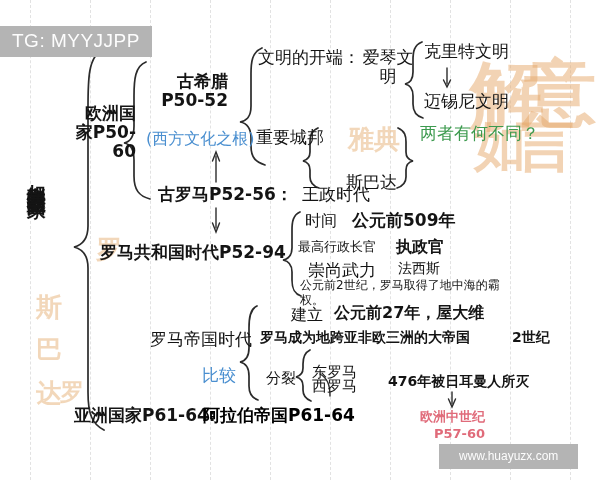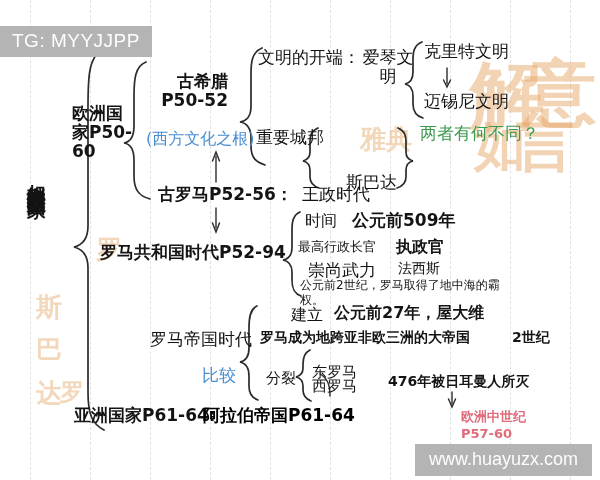--- a/index.html
+++ b/index.html
@@ -10,21 +10,21 @@
     color:#141414;
   }
   
   #grid{position:absolute;inset:0;pointer-events:none;z-index:0;}
   #grid .v{position:absolute;top:0;bottom:0;width:0;border-left:1px dashed #e2e2e2;}
   #seals{position:absolute;inset:0;z-index:0;pointer-events:none;}
   .seal{position:absolute;font-family:"DejaVu Serif","Liberation Serif",serif;font-weight:700;color:#e8b882;opacity:.55;line-height:1;}
   .seal.big{color:#e6a96b;opacity:.5;}
   #svg{position:absolute;inset:0;z-index:2;pointer-events:none;}
   .node{position:absolute;z-index:3;line-height:1.12;white-space:pre-wrap;}
-  .b{font-weight:700;}
+  .b{font-weight:700;text-align:right;}
   .vert{writing-mode:vertical-rl;text-orientation:upright;letter-spacing:2px;}
   .wm{position:absolute;z-index:6;background:#b4b4b4;color:#fdfdfd;
       font-family:"Liberation Sans","DejaVu Sans",sans-serif;font-weight:400;}
 </style>
 </head>
 <body>
 
 <div id="grid">
     <div class="v" style="left: 30px;"></div>
     <div class="v" style="left: 90px;"></div>
@@ -32,21 +32,21 @@
     <div class="v" style="left: 210px;"></div>
     <div class="v" style="left: 270px;"></div>
     <div class="v" style="left: 330px;"></div>
     <div class="v" style="left: 390px;"></div>
     <div class="v" style="left: 450px;"></div>
     <div class="v" style="left: 510px;"></div>
     <div class="v" style="left: 570px;"></div>
   </div>
 
 <div id="seals">
-    <div class="seal" style="left: 348px; top: 126px; font-size: 26px; margin-left: 12px;">雅典</div>
+    <div class="seal" style="left: 348px; top: 126px; font-size: 26px;">雅典</div>
     <div class="seal" style="left: 96px; top: 236px; font-size: 26px;">罗</div>
     <div class="seal" style="left: 36px; top: 294px; font-size: 26px;">斯</div>
     <div class="seal" style="left: 36px; top: 336px; font-size: 26px;">巴</div>
     <div class="seal" style="left: 36px; top: 380px; font-size: 26px;">达</div>
     <div class="seal" style="left: 60px; top: 380px; font-size: 24px;">罗</div>
     <div class="seal big" style="left: 470px; top: 58px; font-size: 74px;">解</div>
     <div class="seal big" style="left: 524px; top: 56px; font-size: 72px;">意</div>
     <div class="seal big" style="left: 474px; top: 120px; font-size: 52px;">如</div>
     <div class="seal big" style="left: 516px; top: 116px; font-size: 58px;">言</div>
   </div>
@@ -144,21 +144,21 @@
 <div class="node b" style="left:512px;top:330px;font-size:14px;">2世纪</div>
 
 <div class="node" style="left:266px;top:370px;font-size:15px;">分裂</div>
 
 <div class="node" style="left:312px;top:364px;font-size:15px;text-align:right;">东罗马</div>
 
 <div class="node" style="left:312px;top:378px;font-size:15px;">西罗马</div>
 
 <div class="node b" style="left:388px;top:374px;font-size:14px;">476年被日耳曼人所灭</div>
 
-<div class="node b" style="left:420px;top:409px;font-size:13px;color:#e06b7a;line-height:1.3;margin-left:41px;">欧洲中世纪
+<div class="node b" style="left:420px;top:409px;font-size:13px;color:#e06b7a;line-height:1.3;">欧洲中世纪
 P57-60</div>
 
 <div class="node b" style="left:74px;top:406px;font-size:17px;">亚洲国家P61-64:</div>
 
 <div class="node b" style="left:203px;top:406px;font-size:17px;color:#000000;">阿拉伯帝国P61-64</div>
 
 <div class="wm" style="left:0px;top:26px;padding:4px 12px 5px;font-size:19px;letter-spacing:.5px;">TG: MYYJJPP</div>
-<div class="wm" style="left:415px;top:444px;padding:5px 14px 6px;font-size:18px;">www.huayuzx.com</div>
+<div class="wm" style="left:439px;top:444px;padding:5px 20px 6px;font-size:12px;">www.huayuzx.com</div>
 
 </body></html>

